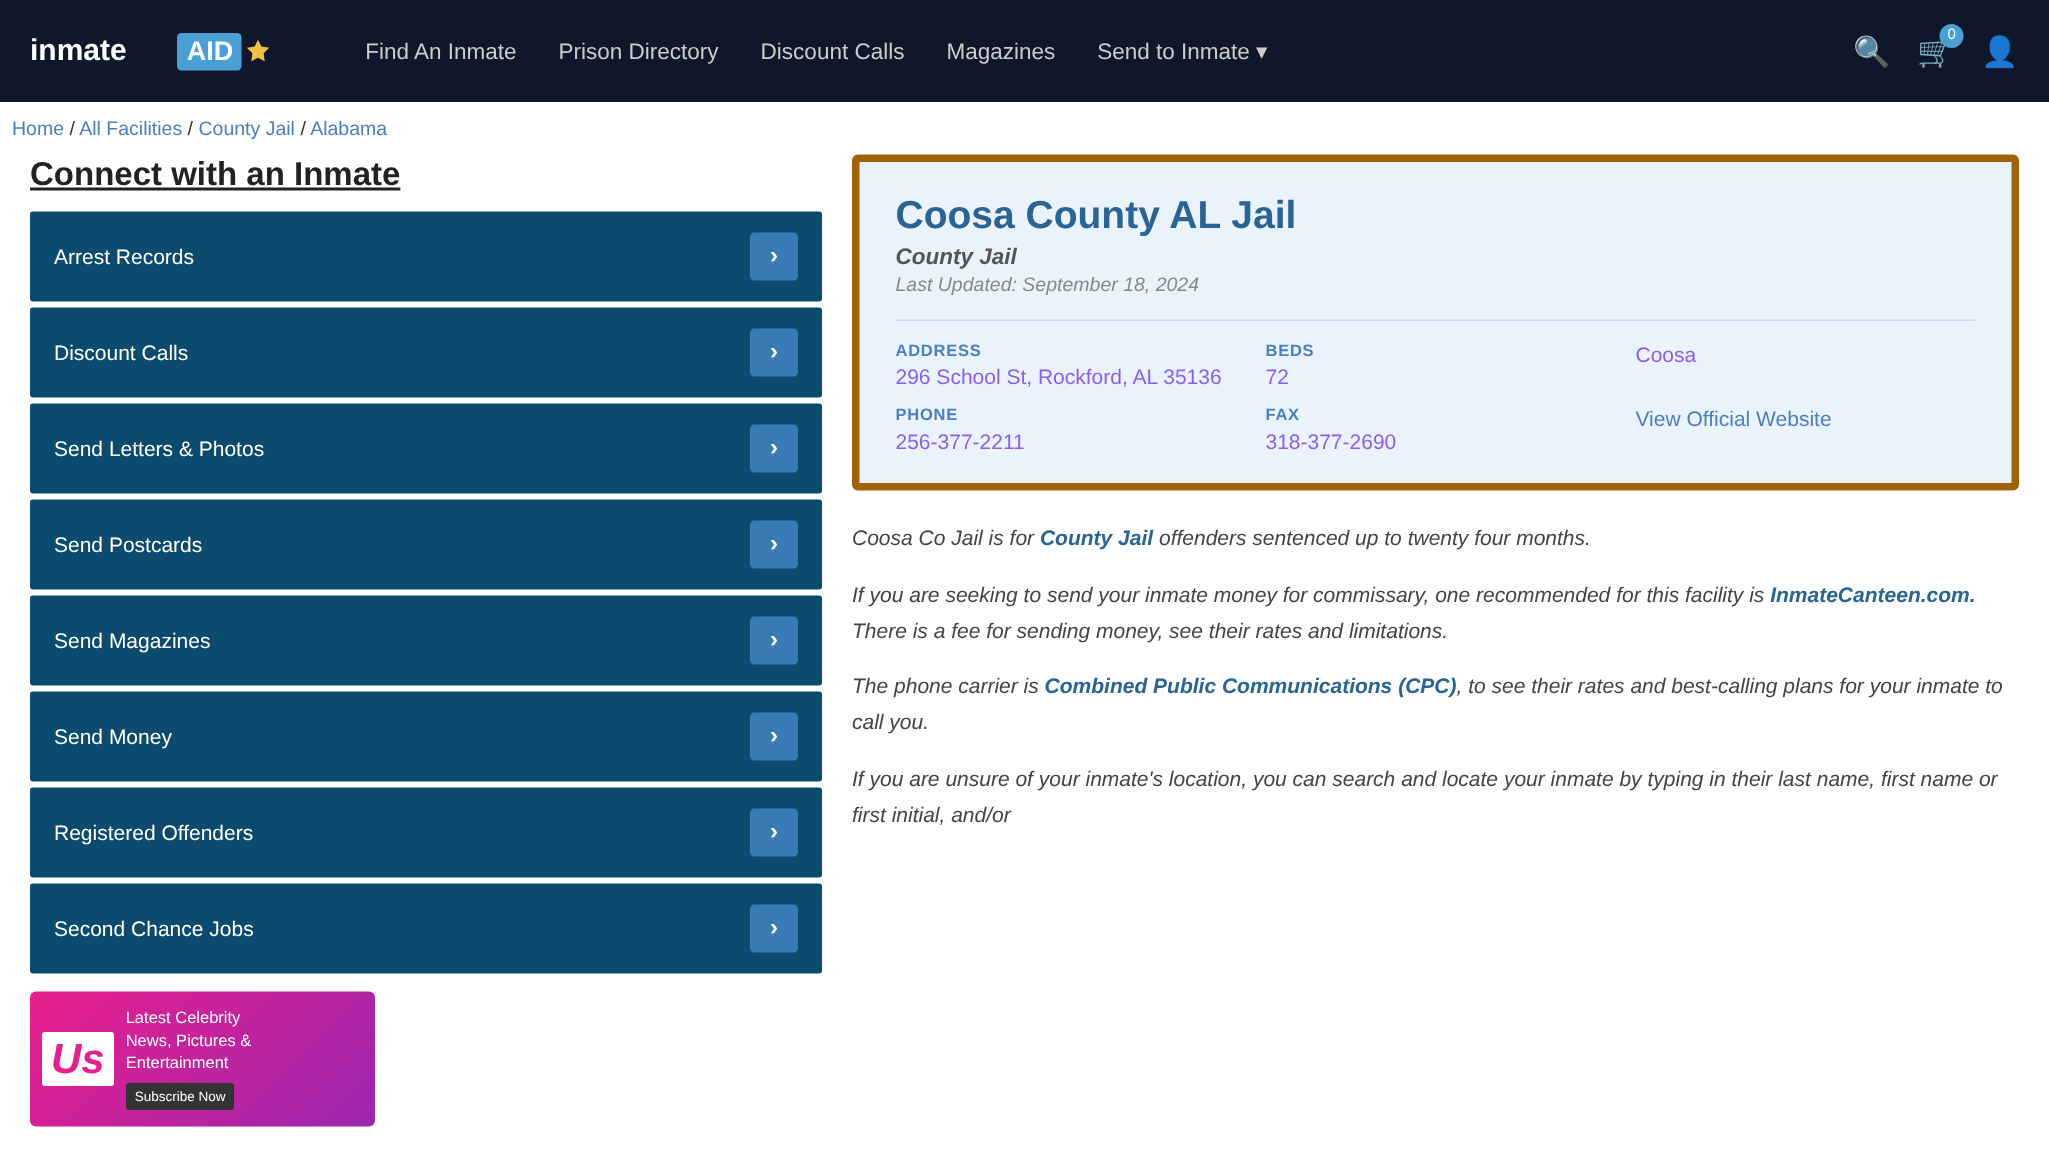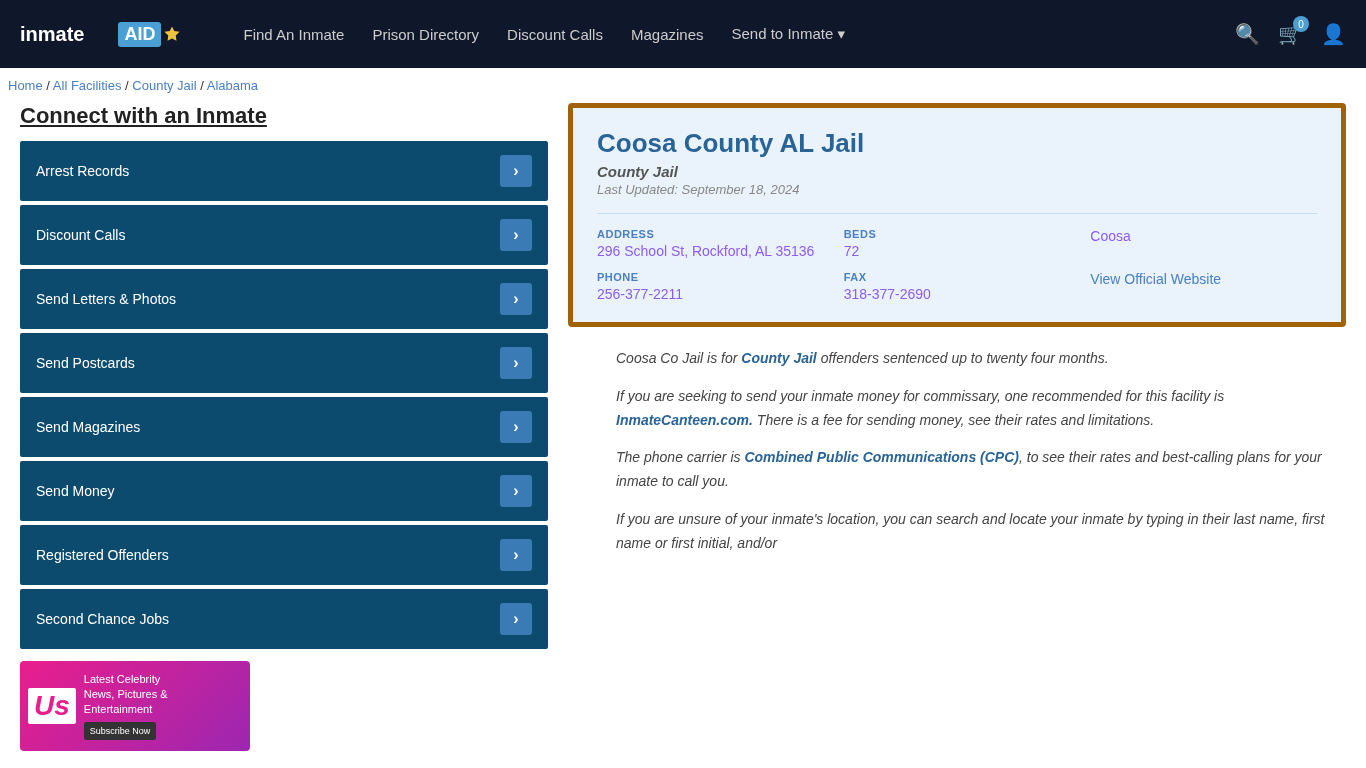--- a/index.html
+++ b/index.html
@@ -208,21 +208,20 @@
       color: #4a7fc1;
       text-decoration: none;
       font-size: 14px;
     }
 
     
     .description {
       font-size: 14px;
       line-height: 1.7;
       color: #444;
-      margin-left: 48px;
     }
     .description p {
       margin-bottom: 14px;
       font-style: italic;
     }
     .description a, .desc-link {
       color: #2a6496;
       font-weight: bold;
       text-decoration: none;
     }

